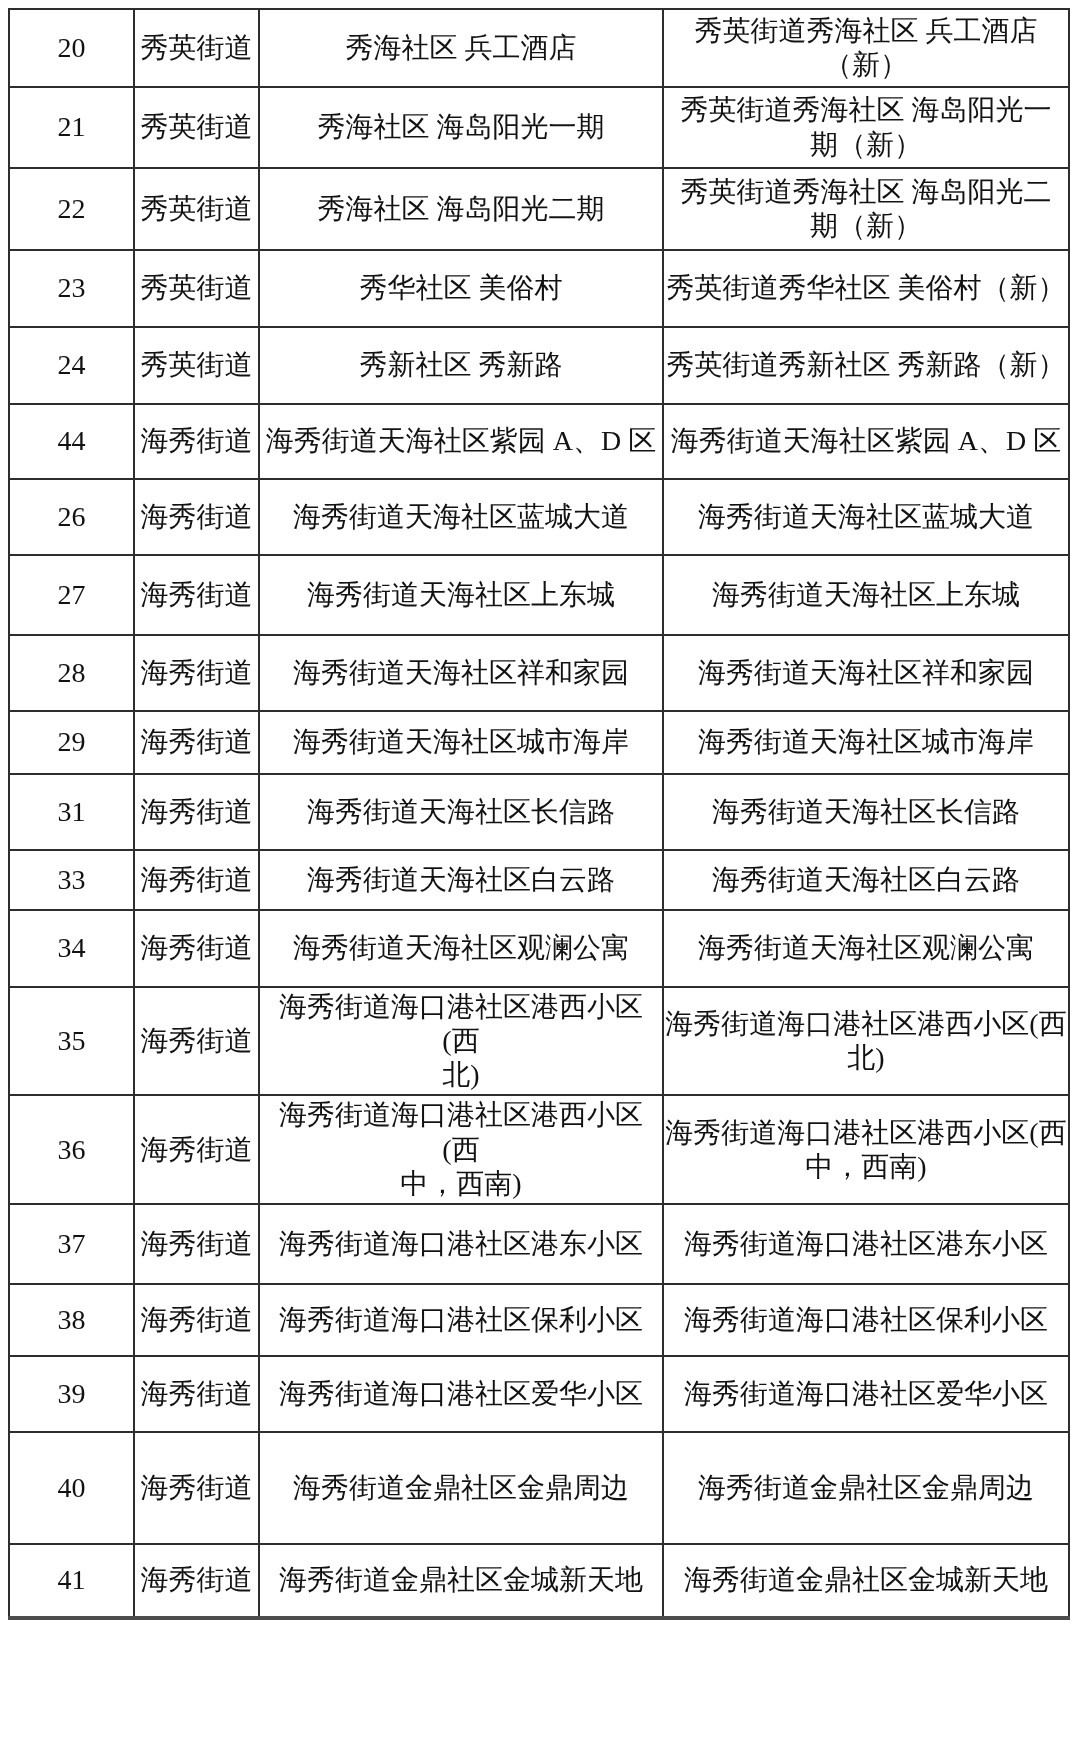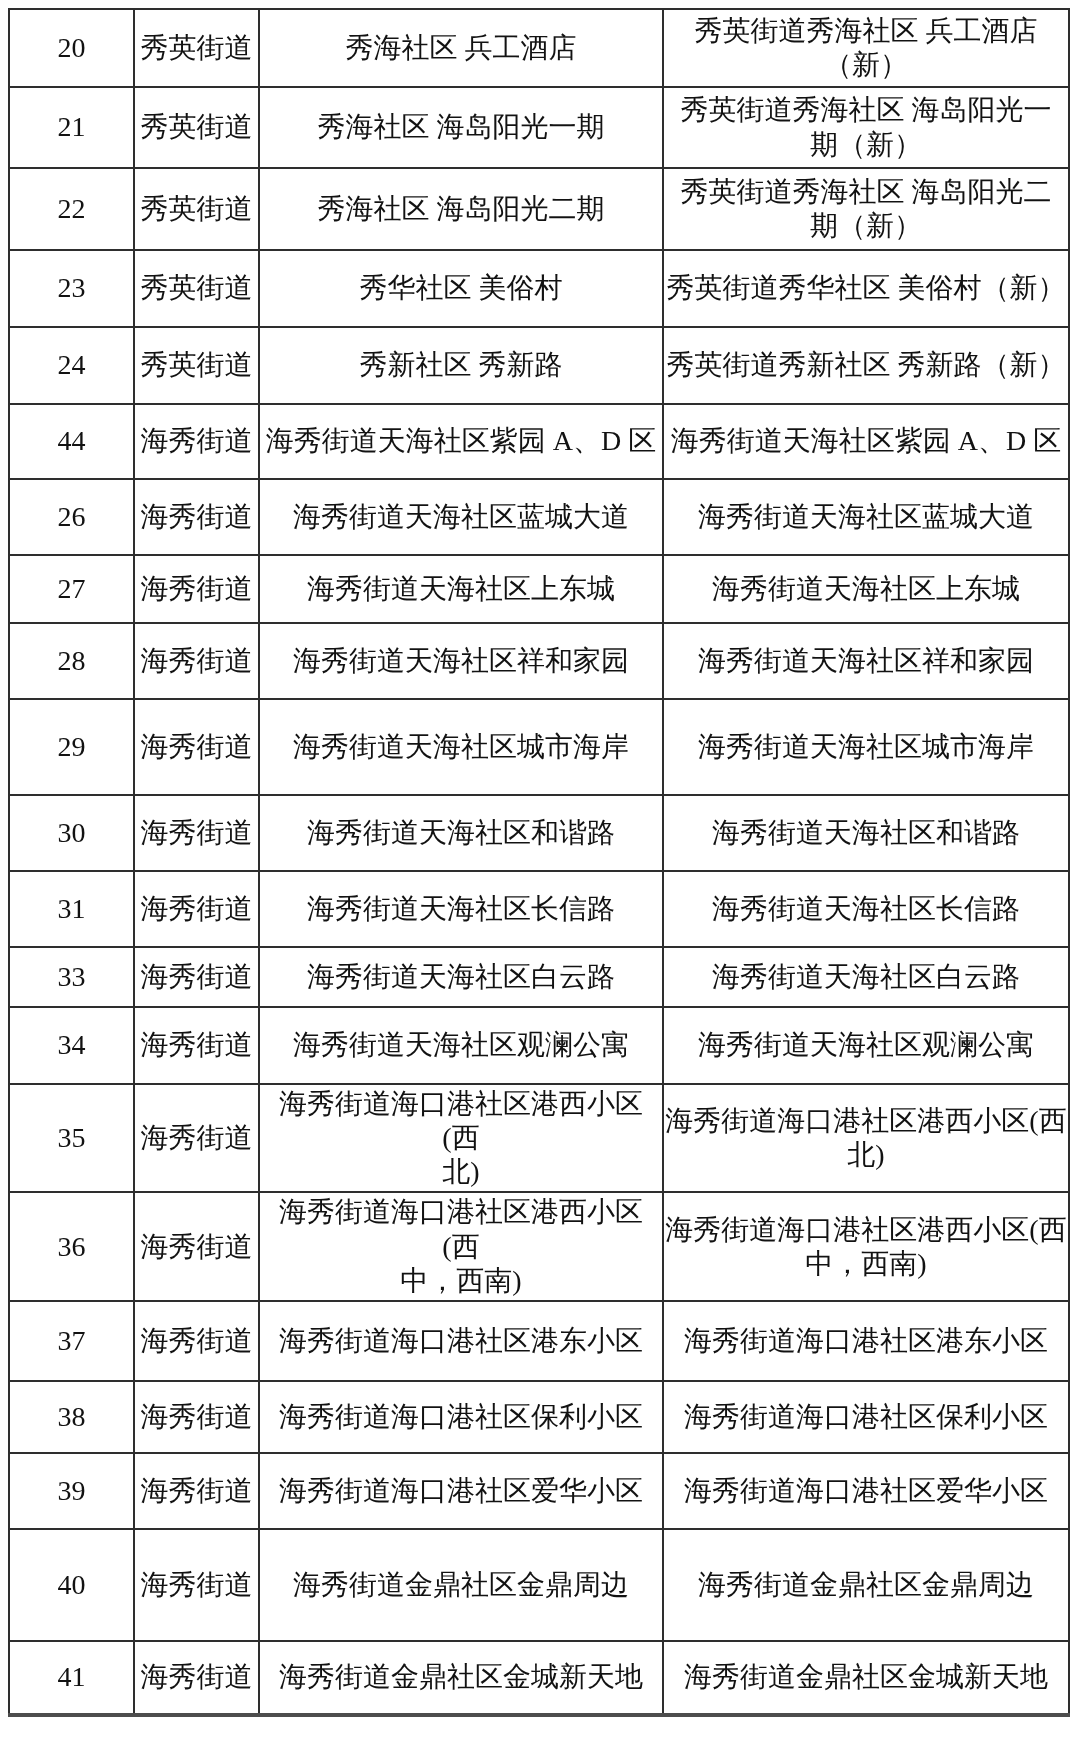--- a/index.html
+++ b/index.html
@@ -93,43 +93,37 @@
           <td>海秀街道</td>
           <td>海秀街道天海社区紫园 A、D 区</td>
           <td>海秀街道天海社区紫园 A、D 区</td>
         </tr>
         <tr style="height: 76px; margin-left: 42px;">
           <td>26</td>
           <td>海秀街道</td>
           <td>海秀街道天海社区蓝城大道</td>
           <td>海秀街道天海社区蓝城大道</td>
         </tr>
-        <tr style="height: 68px;">
+        <tr style="height: 80px;">
           <td>27</td>
           <td>海秀街道</td>
           <td>海秀街道天海社区上东城</td>
           <td>海秀街道天海社区上东城</td>
         </tr>
         <tr style="height: 76px;">
           <td>28</td>
           <td>海秀街道</td>
           <td>海秀街道天海社区祥和家园</td>
           <td>海秀街道天海社区祥和家园</td>
         </tr>
-        <tr style="height: 96px;">
+        <tr style="height: 63px;">
           <td>29</td>
           <td>海秀街道</td>
           <td>海秀街道天海社区城市海岸</td>
           <td>海秀街道天海社区城市海岸</td>
-        </tr>
-        <tr style="height: 76px;">
-          <td>30</td>
-          <td>海秀街道</td>
-          <td>海秀街道天海社区和谐路</td>
-          <td>海秀街道天海社区和谐路</td>
         </tr>
         <tr style="height: 76px;">
           <td>31</td>
           <td>海秀街道</td>
           <td>海秀街道天海社区长信路</td>
           <td>海秀街道天海社区长信路</td>
         </tr>
         <tr style="height: 60px;">
           <td>33</td>
           <td>海秀街道</td>

